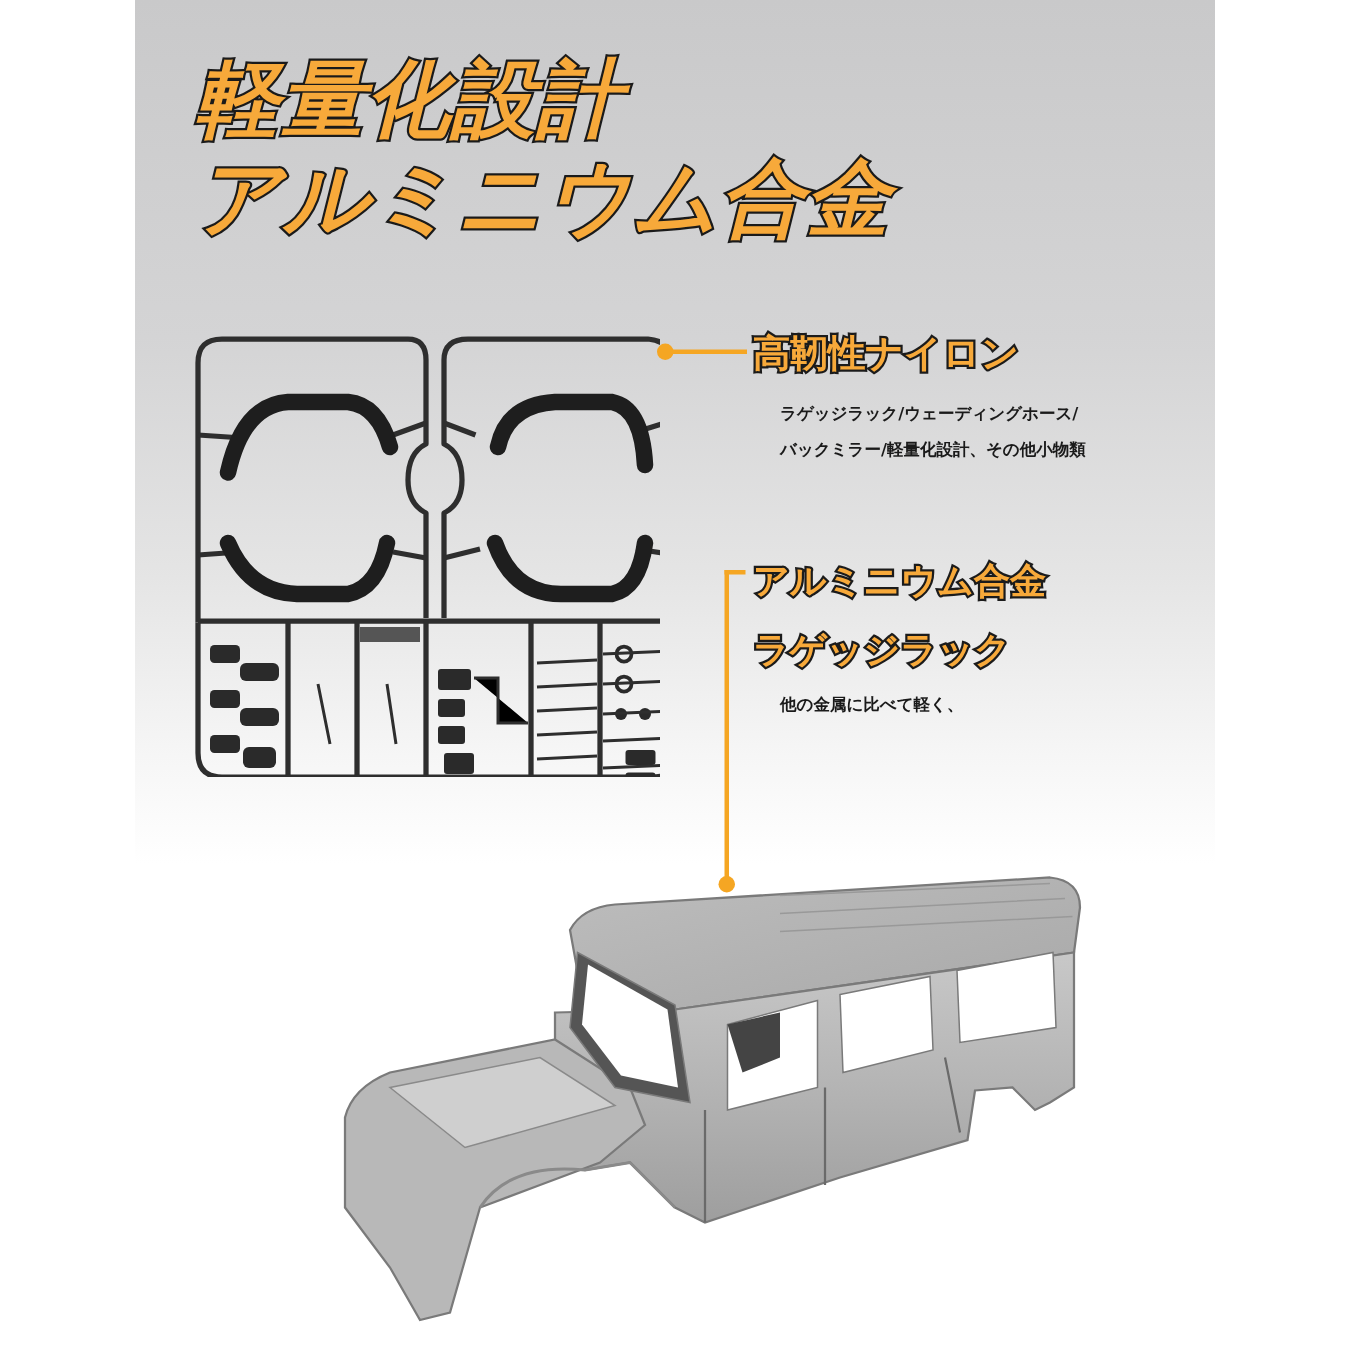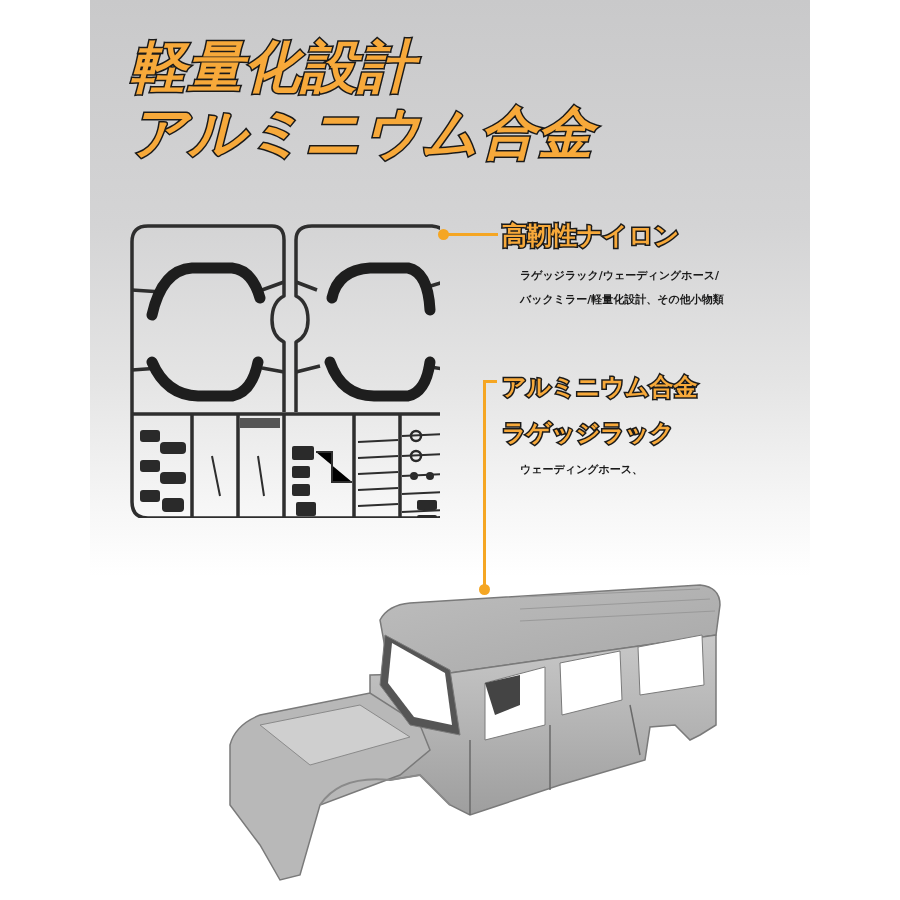--- a/index.html
+++ b/index.html
@@ -123,21 +123,21 @@
 
   <div class="conn" style="left:393px; top:380px; width:14px; height:3px;"></div>
   <div class="conn" style="left:393px; top:380px; width:3px; height:208px;"></div>
   <div class="dot" style="left:389px; top:584px;"></div>
 
   <div class="feature-title f2-title">
     <div>アルミニウム合金</div>
     <div>ラゲッジラック</div>
   </div>
   <div class="feature-desc f2-desc">
-    <div>ウェーディングホース、</div>
+    <div>他の金属に比べて軽く、</div>
   </div>
 
   <svg class="car" viewBox="0 0 510 320">
     <defs>
       <linearGradient id="metal" x1="0" y1="0" x2="0" y2="1">
         <stop offset="0" stop-color="#c8c8c8"></stop>
         <stop offset="0.5" stop-color="#b4b4b4"></stop>
         <stop offset="1" stop-color="#9e9e9e"></stop>
       </linearGradient>
       <linearGradient id="roof" x1="0" y1="0" x2="1" y2="1">

